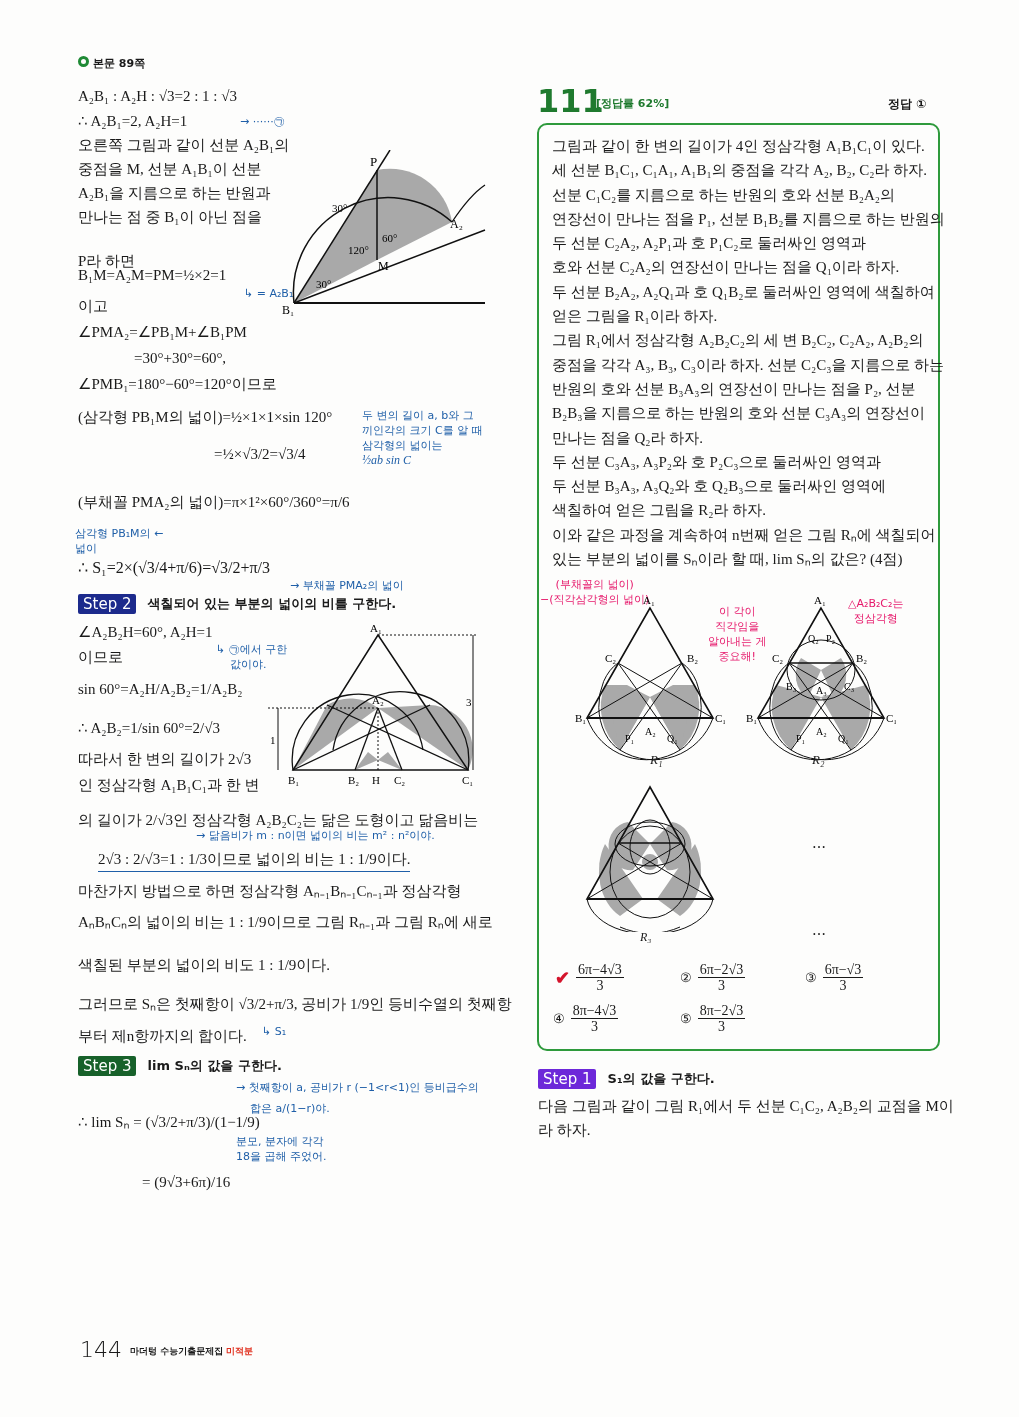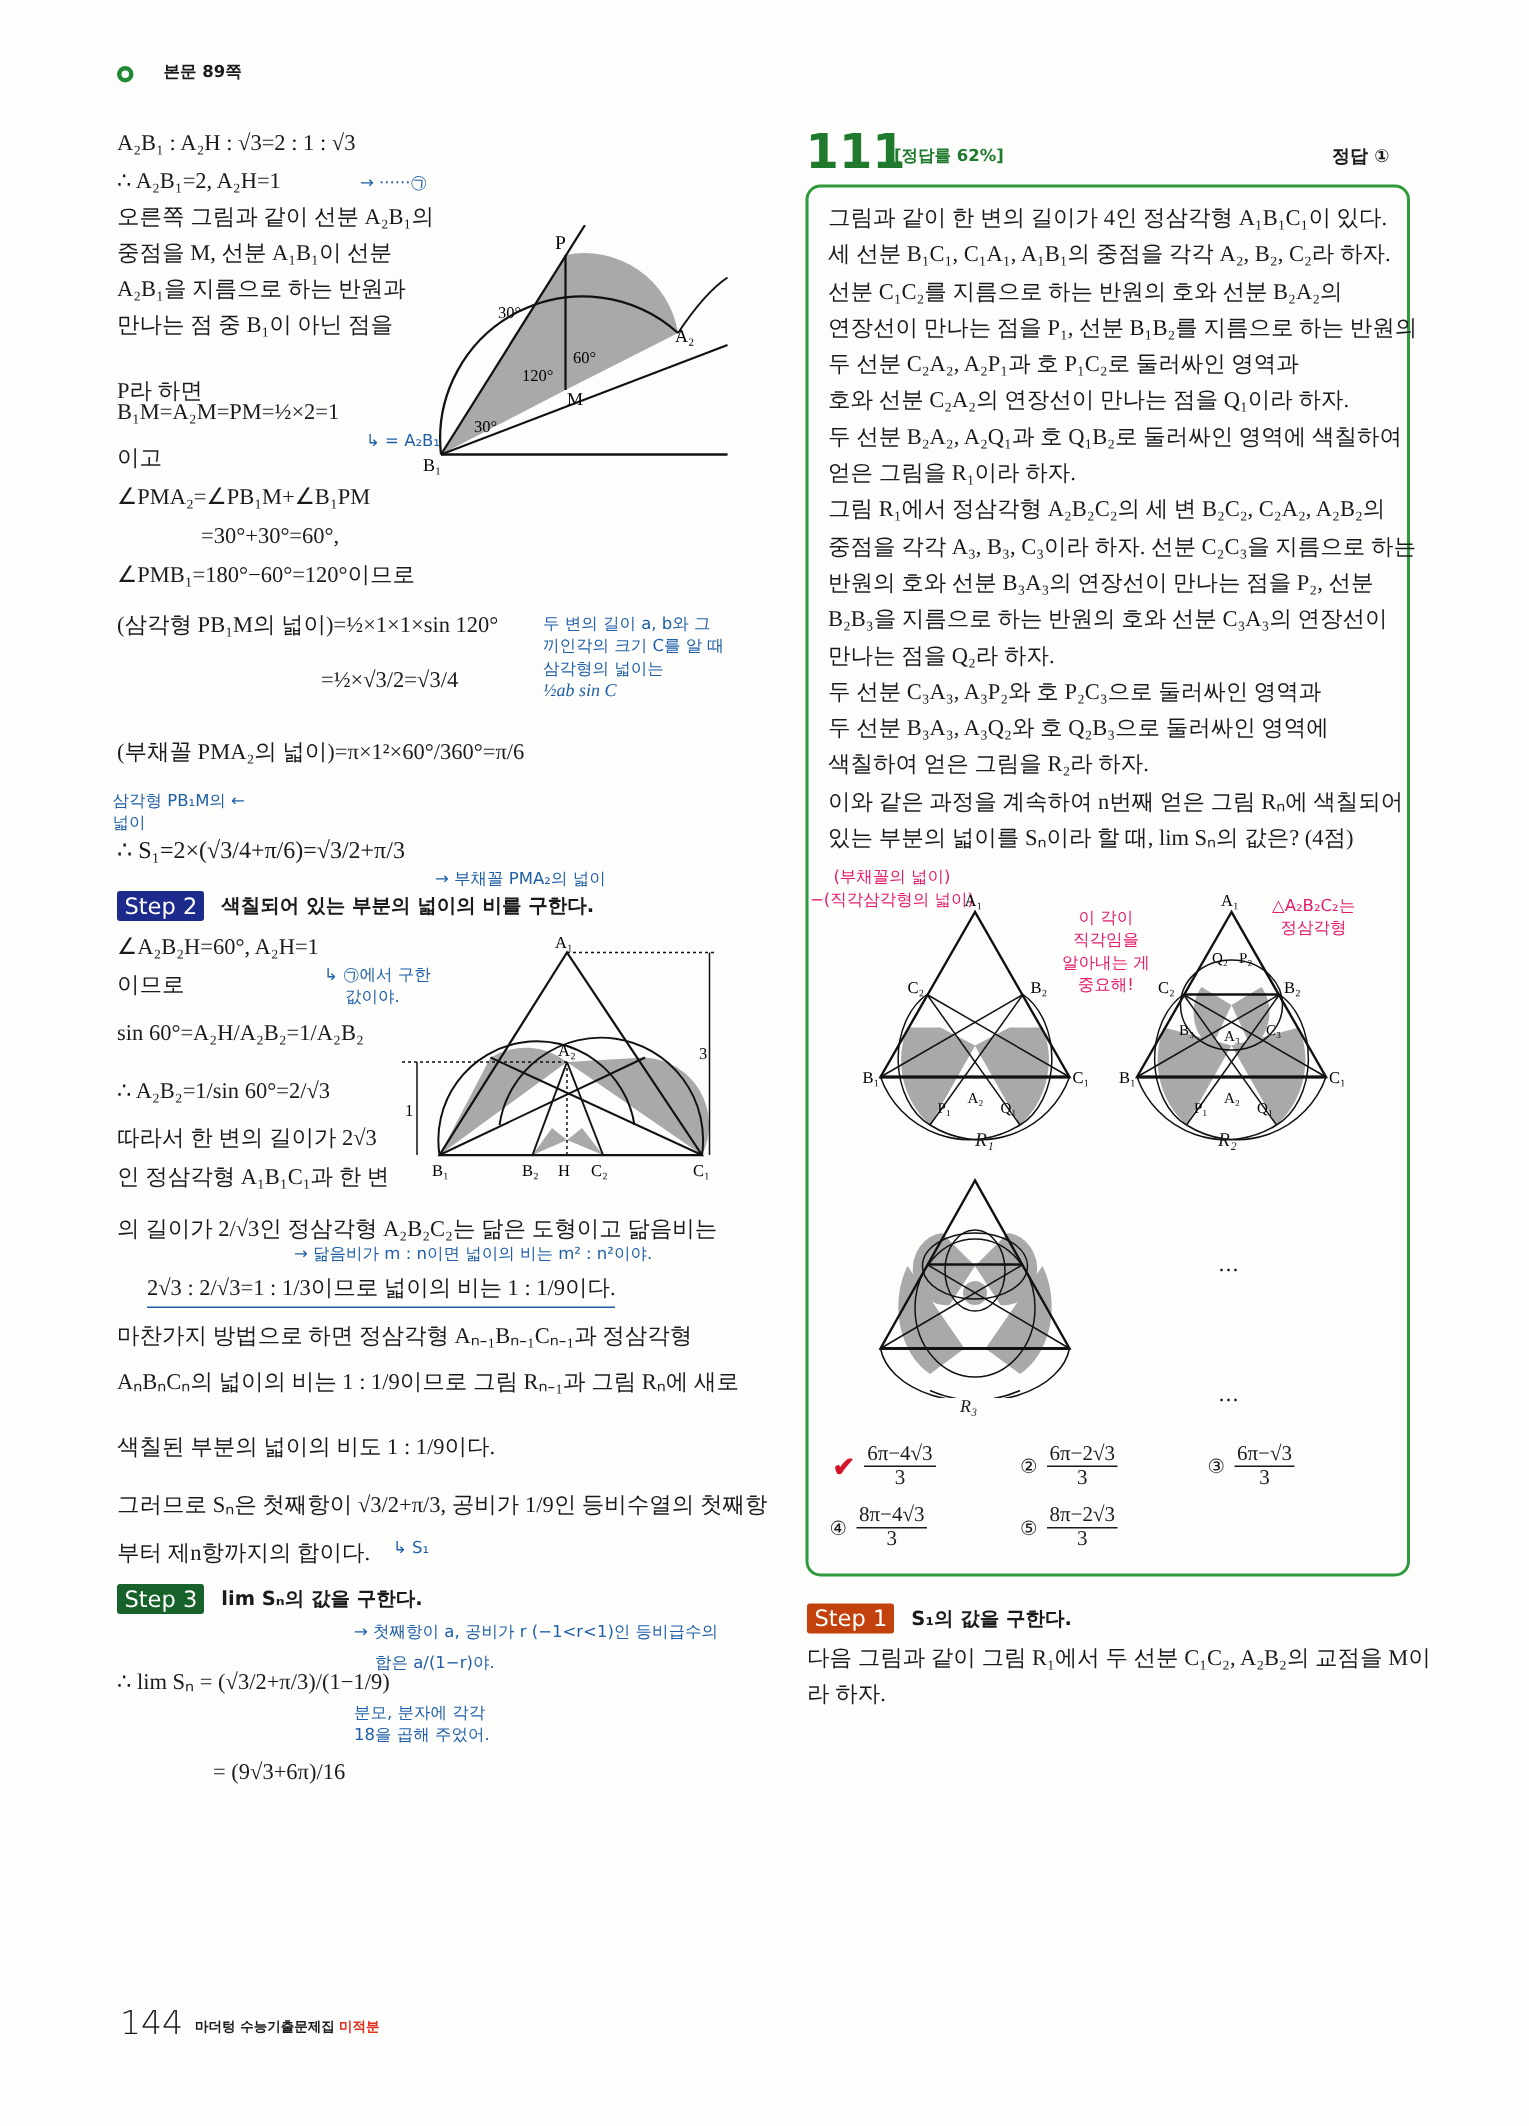--- a/index.html
+++ b/index.html
@@ -12,21 +12,21 @@
   .pink { color: #e6196b; font-family: "DejaVu Sans", sans-serif; font-size: 11px; line-height: 15px; text-align: center; }
   .frac { display: inline-flex; flex-direction: column; align-items: center; vertical-align: middle; font-size: 14px; line-height: 15px; margin: 0 2px; }
   .frac .n { border-bottom: 1px solid #1a1a1a; padding: 0 2px; }
   .step { display: inline-block; color: #fff; font-family: "DejaVu Sans", sans-serif; font-size: 15px; padding: 1px 5px; border-radius: 2px; margin-right: 6px; vertical-align: middle; }
   .step-title { font-family: "DejaVu Sans", sans-serif; font-size: 13px; font-weight: bold; }
   .box { position: absolute; left: 537px; top: 123px; width: 403px; height: 928px; border: 2px solid #2e9a3c; border-radius: 10px; }
 </style>
 </head>
 <body>
 
-<div class="abs" style="left:78px;top:40px;display:flex;align-items:flex-end;gap:20px;">
+<div class="abs" style="left:78px;top:56px;display:flex;align-items:flex-start;gap:4px;">
   <span style="width:11px;height:11px;border-radius:50%;border:3px solid #1f8a35;display:inline-block;"></span>
   <span class="sans" style="font-size:11px;font-weight:bold;">본문 89쪽</span>
 </div>
 
 <div class="abs line" style="left:78px;top:84px;">A₂B₁ : A₂H : √3=2 : 1 : √3</div>
 <div class="abs line" style="left:78px;top:109px;">∴ A₂B₁=2, A₂H=1</div>
 <div class="abs blue" style="left:240px;top:114px;">→ <span>······㉠</span></div>
 <div class="abs line" style="left:78px;top:133px;">오른쪽 그림과 같이 선분 A₂B₁의</div>
 <div class="abs line" style="left:78px;top:157px;">중점을 M, 선분 A₁B₁이 선분</div>
 <div class="abs line" style="left:78px;top:181px;">A₂B₁을 지름으로 하는 반원과</div>
@@ -292,21 +292,21 @@
 </div>
 <div class="abs" style="left:680px;top:1003px;display:flex;align-items:center;gap:4px;">
   <span style="font-size:13px;">⑤</span>
   <span class="frac serif">
       <span class="n">8π−2√3</span>
       <span>3</span>
     </span>
 </div>
 
 <div class="abs" style="left:538px;top:1068px;">
-  <span class="step" style="background:#c2410c;">Step 1</span>
+  <span class="step" style="background:#6d28d9;">Step 1</span>
   <span class="step-title">S₁의 값을 구한다.</span>
 </div>
 <div class="abs line" style="left:538px;top:1094px;">다음 그림과 같이 그림 R₁에서 두 선분 C₁C₂, A₂B₂의 교점을 M이</div>
 <div class="abs line" style="left:538px;top:1118px;">라 하자.</div>
 
 <div class="abs sans" style="left:80px;top:1337px;font-size:22px;font-weight:300;">144</div>
 <div class="abs sans" style="left:130px;top:1345px;font-size:9px;font-weight:bold;">마더텅 수능기출문제집</div>
 <div class="abs sans" style="left:226px;top:1345px;font-size:9px;font-weight:bold;color:#e0301e;">미적분</div>
 
 </body></html>

